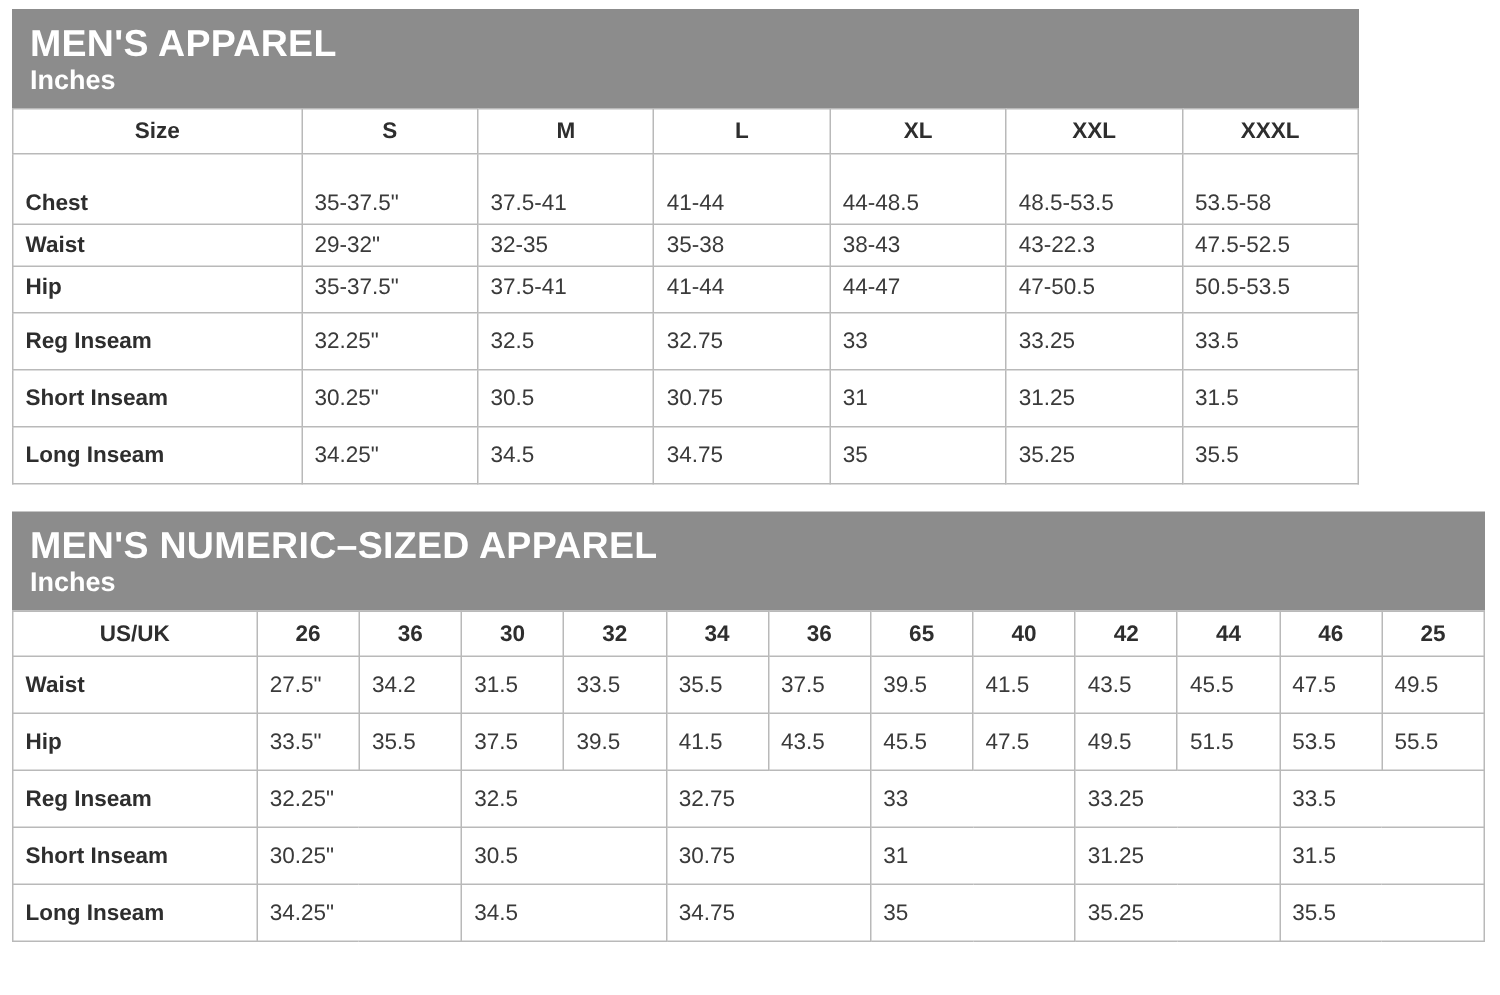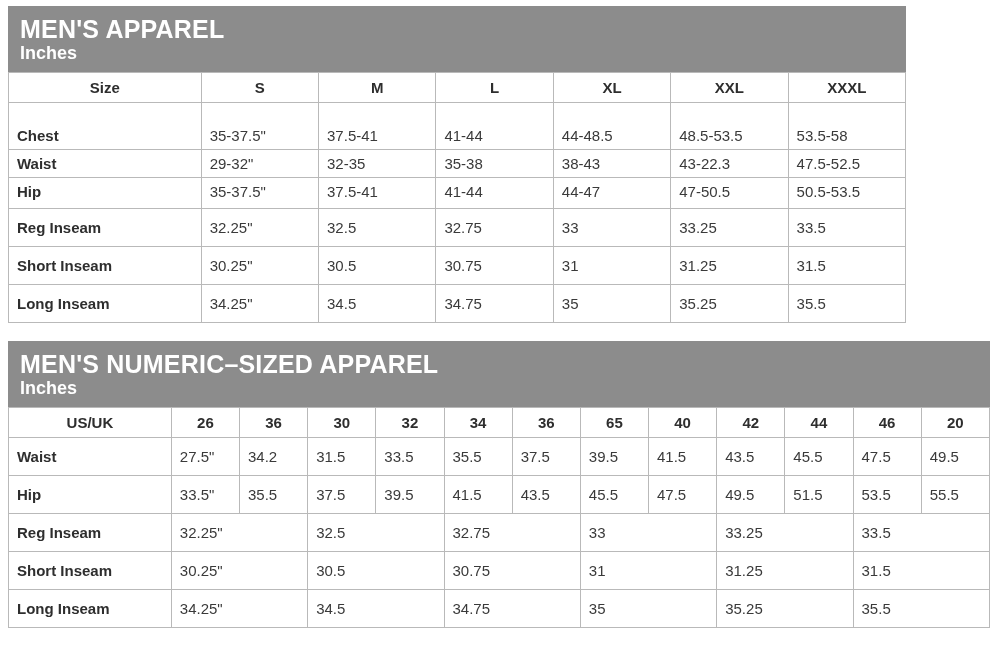--- a/index.html
+++ b/index.html
@@ -216,21 +216,21 @@
           <td class="colhead">36</td>
           <td class="colhead">30</td>
           <td class="colhead">32</td>
           <td class="colhead">34</td>
           <td class="colhead">36</td>
           <td class="colhead">65</td>
           <td class="colhead">40</td>
           <td class="colhead">42</td>
           <td class="colhead">44</td>
           <td class="colhead">46</td>
-          <td class="colhead">20</td>
+          <td class="colhead">25</td>
         </tr>
 
         <tr class="tall">
           <td class="rowhead">Waist</td>
           <td>27.5"</td>
           <td>34.2</td>
           <td>31.5</td>
           <td>33.5</td>
           <td>35.5</td>
           <td>37.5</td>

